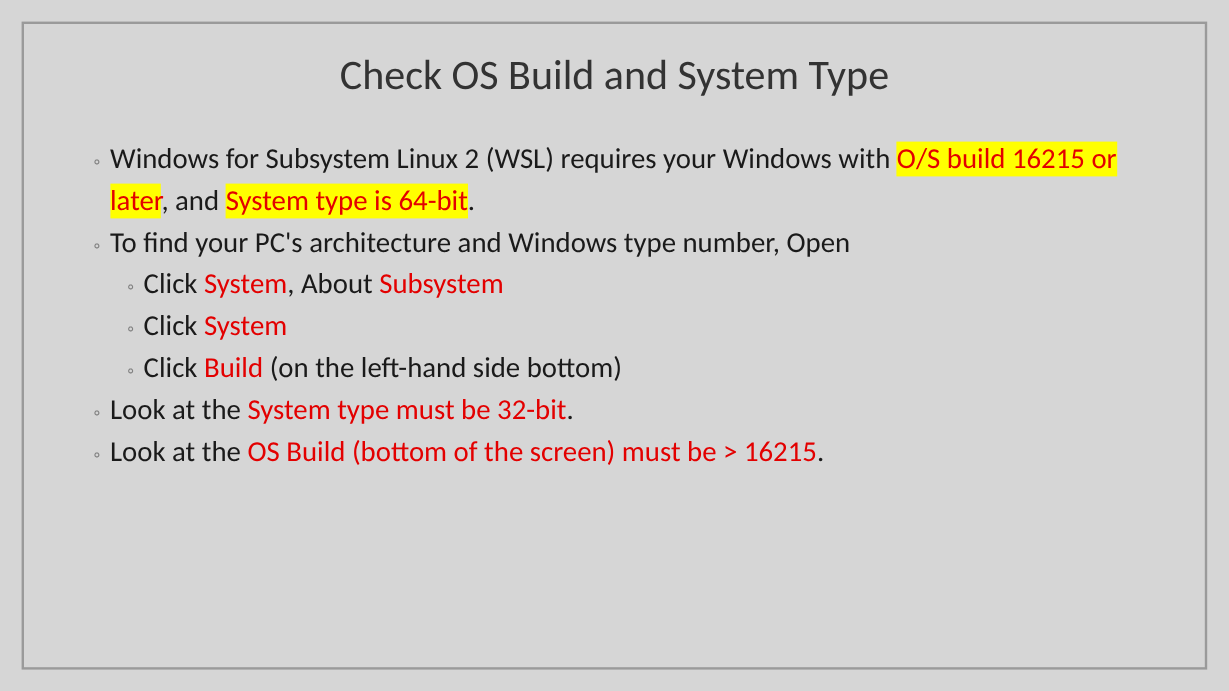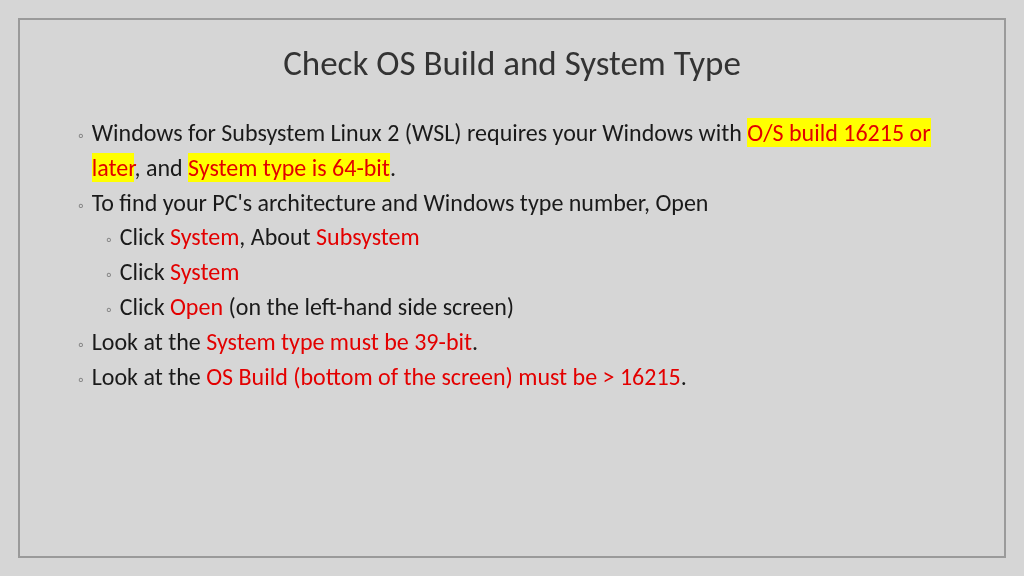--- a/index.html
+++ b/index.html
@@ -88,28 +88,28 @@
     <div class="bullet-row nested">
       <span class="bullet">◦</span>
       <div class="bullet-text">
         <span>Click </span><span class="red">System</span>
       </div>
     </div>
 
     <div class="bullet-row nested">
       <span class="bullet">◦</span>
       <div class="bullet-text">
-        <span>Click </span><span class="red">Open</span><span> (on the left-hand side screen)</span>
+        <span>Click </span><span class="red">Build</span><span> (on the left-hand side bottom)</span>
       </div>
     </div>
 
     <div class="bullet-row">
       <span class="bullet">◦</span>
       <div class="bullet-text">
-        <span>Look at the </span><span class="red">System type must be 39-bit</span><span>.</span>
+        <span>Look at the </span><span class="red">System type must be 32-bit</span><span>.</span>
       </div>
     </div>
 
     <div class="bullet-row">
       <span class="bullet">◦</span>
       <div class="bullet-text">
         <span>Look at the </span><span class="red">OS Build (bottom of the screen) must be &gt; 16215</span><span>.</span>
       </div>
     </div>
 

